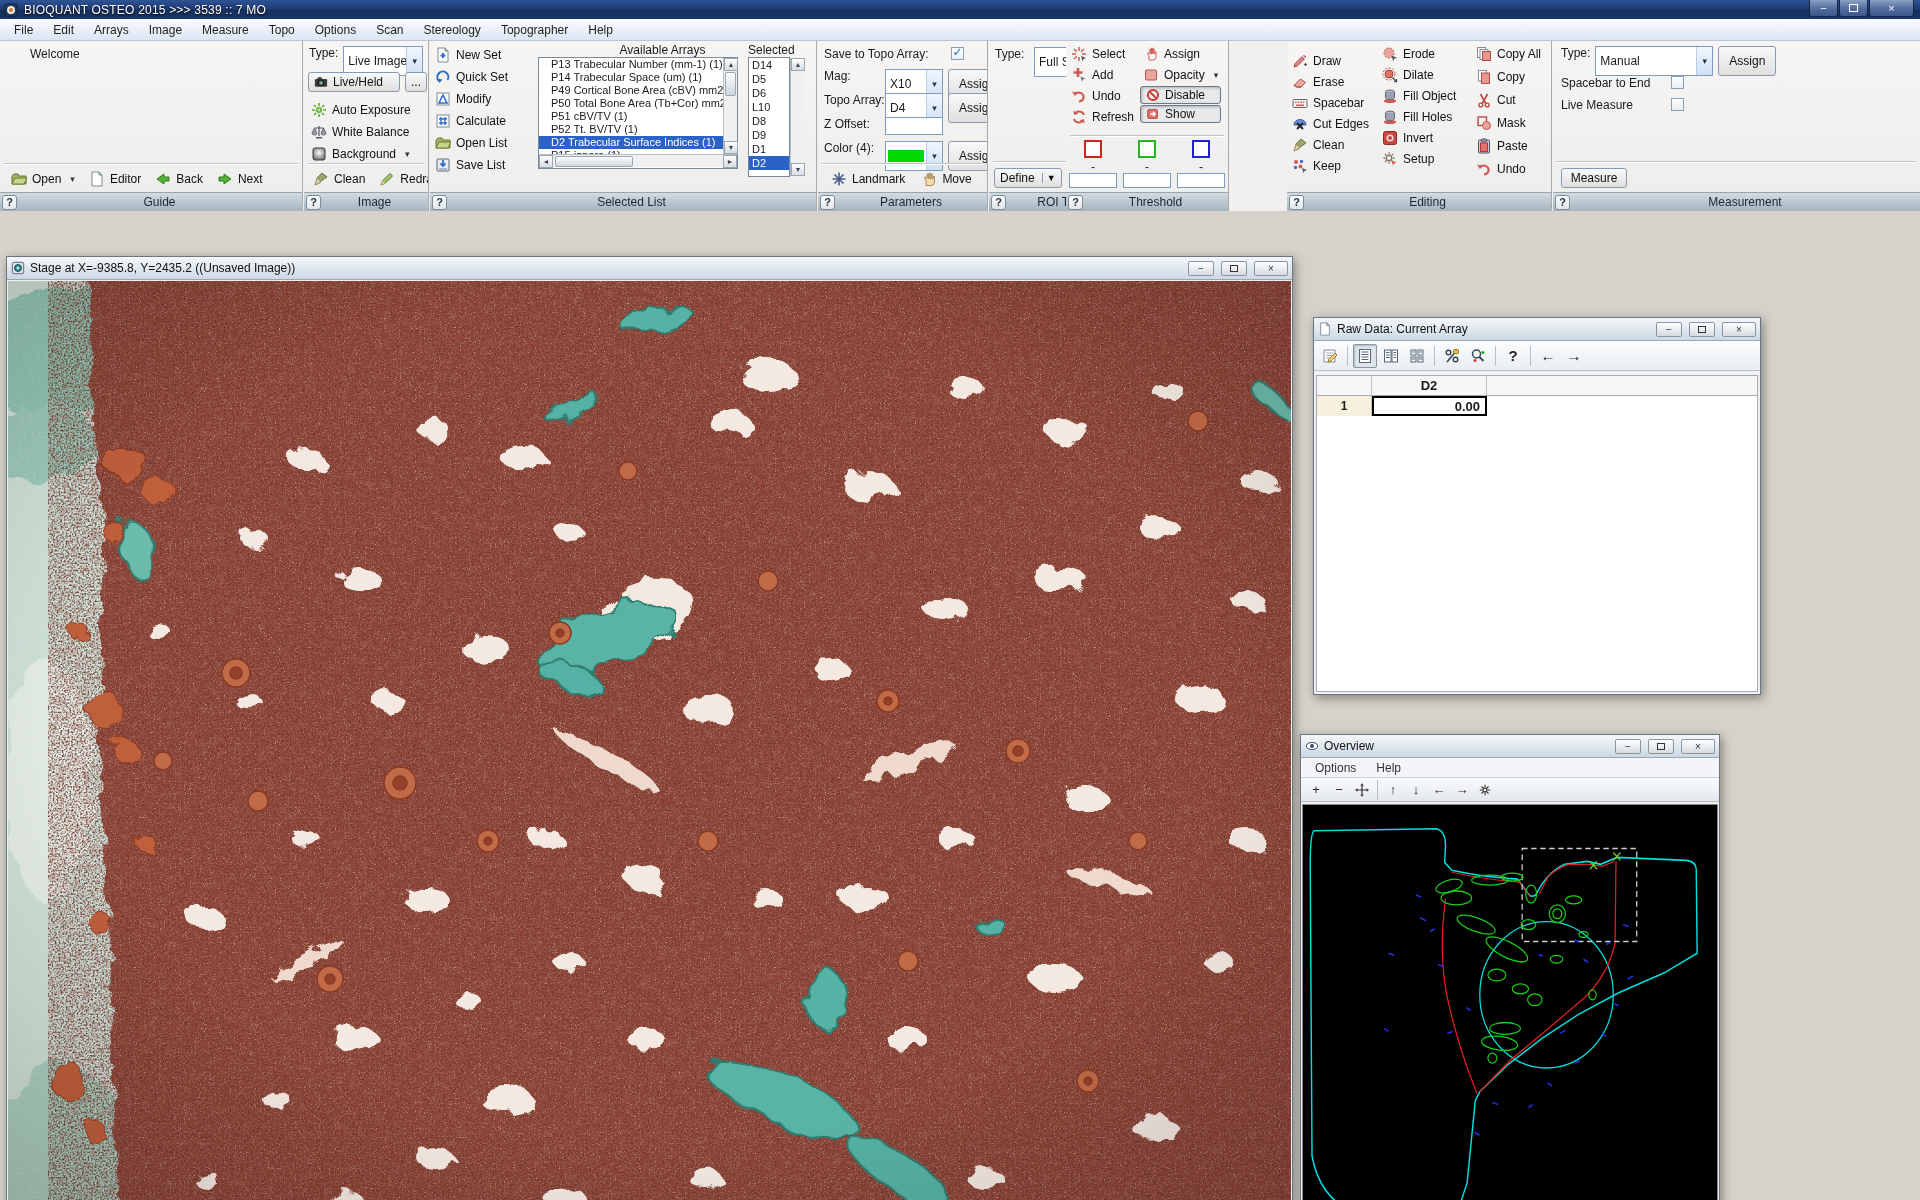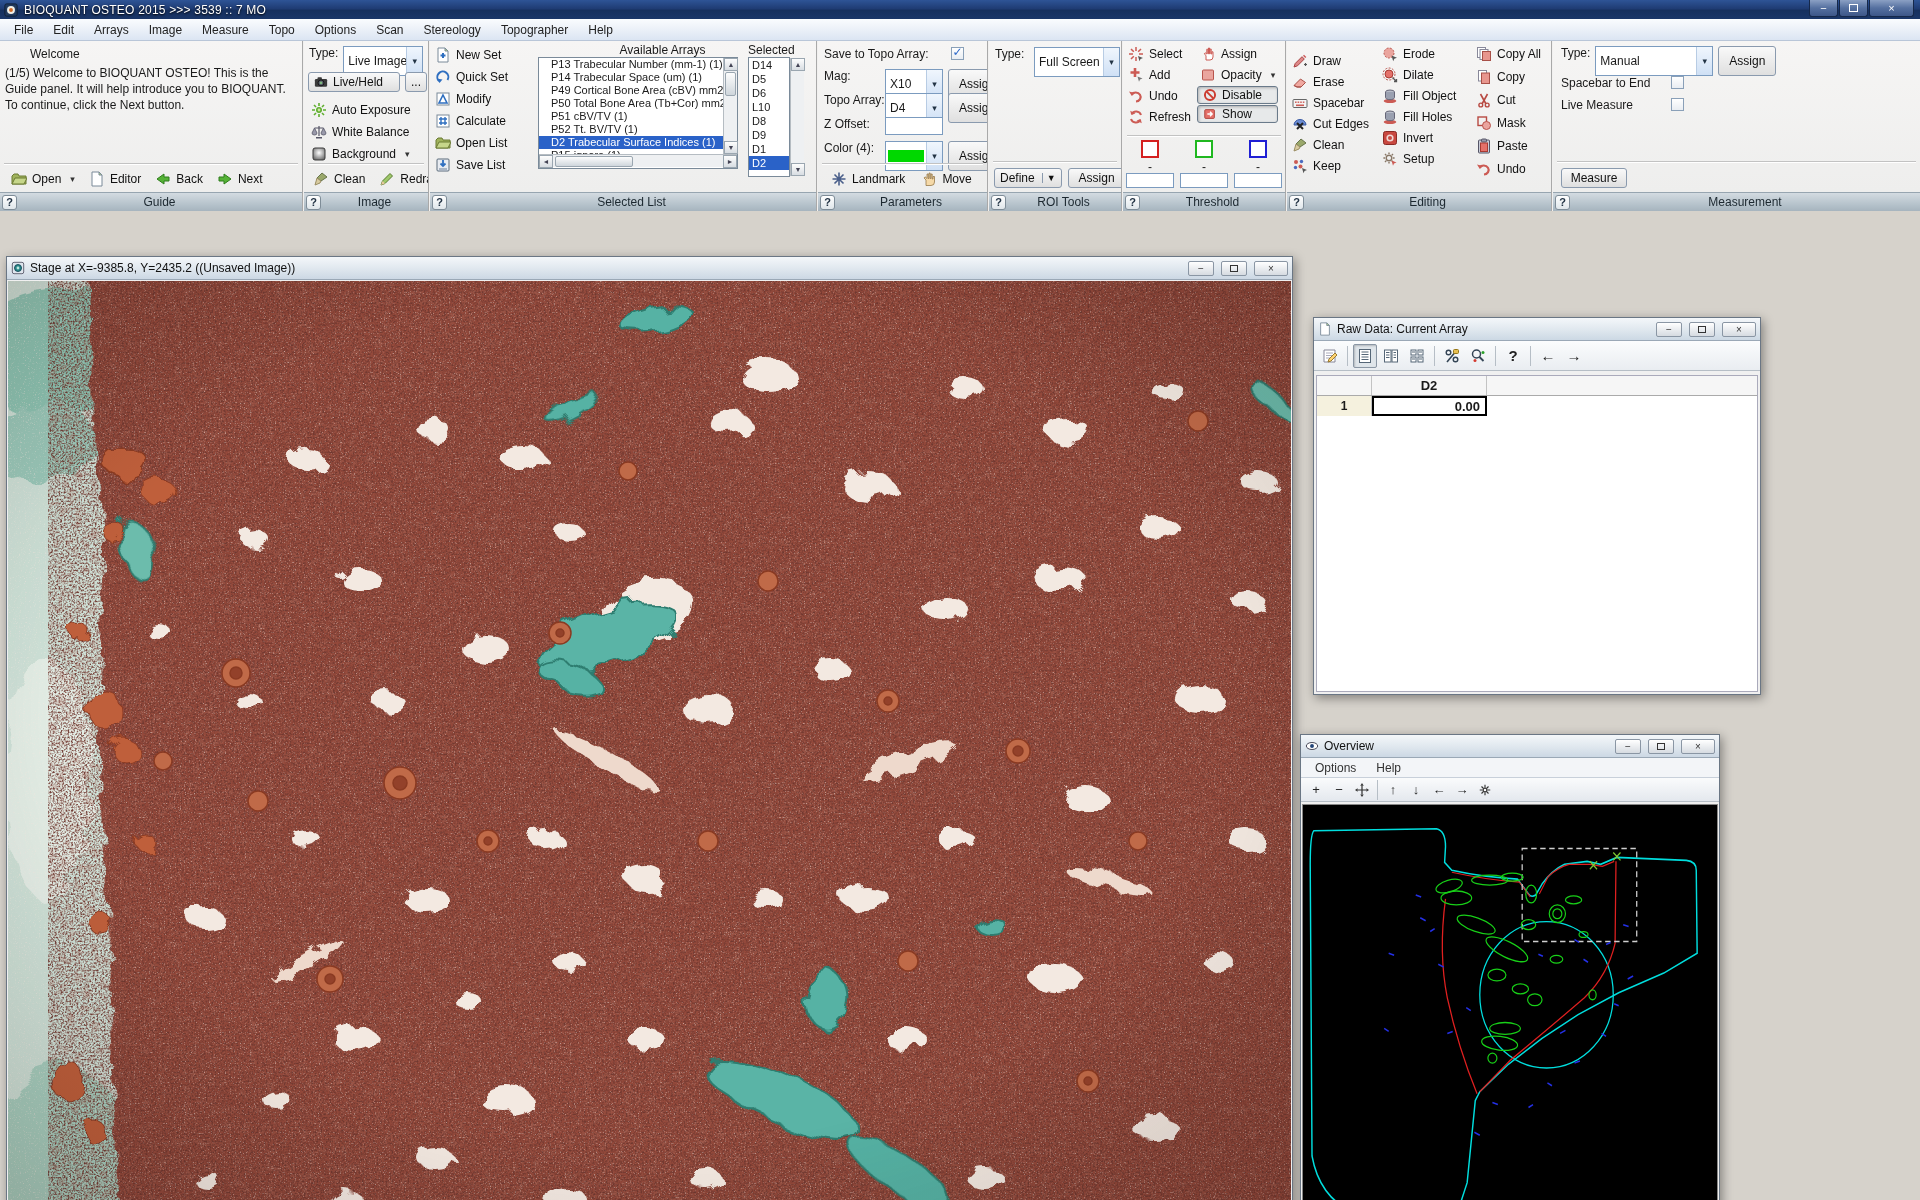--- a/index.html
+++ b/index.html
@@ -395,21 +395,20 @@
       <span class="mitem">Stereology</span>
       <span class="mitem">Topographer</span>
       <span class="mitem">Help</span>
     </div>
 
   <div class="ribbon">
 
     <section class="panel" style="left:0;width:303px">
       <div class="pbody">
         <div style="position:absolute;left:30px;top:6px;font-size:12px">Welcome</div>
-        <div style="position:absolute;left:5px;top:24px;width:292px;line-height:1.35">(1/5) Welcome to BIOQUANT OSTEO! This is the Guide panel. It will help introduce you to BIOQUANT. To continue, click the Next button.</div>
         <div class="rowline" style="bottom:27px"></div>
         <div class="row" style="left:8px;bottom:3px;gap:8px">
           <button class="tbtn caret">
               <svg class="icn">
                 <use href="#sym-folder"></use>
               </svg>
               <span>Open</span>
             </button>
           <button class="tbtn">
               <svg class="icn">
@@ -660,21 +659,21 @@
             </button>
           <button class="btn3d">Assign</button>
         </div>
       </div>
       <div class="pfoot">
           <span class="qbtn">?</span>
           <span class="plabel">ROI Tools</span>
         </div>
     </section>
 
-    <section class="panel" style="left:1123px;width:163px">
+    <section class="panel" style="left:1066px;width:163px">
       <div class="pbody">
         <div style="position:absolute;left:2px;top:3px;display:flex;flex-direction:column;gap:1px">
 
         <button class="tbtn">
               <svg class="icn">
                 <use href="#sym-select"></use>
               </svg>
               <span>Select</span>
             </button>
             <button class="tbtn">

